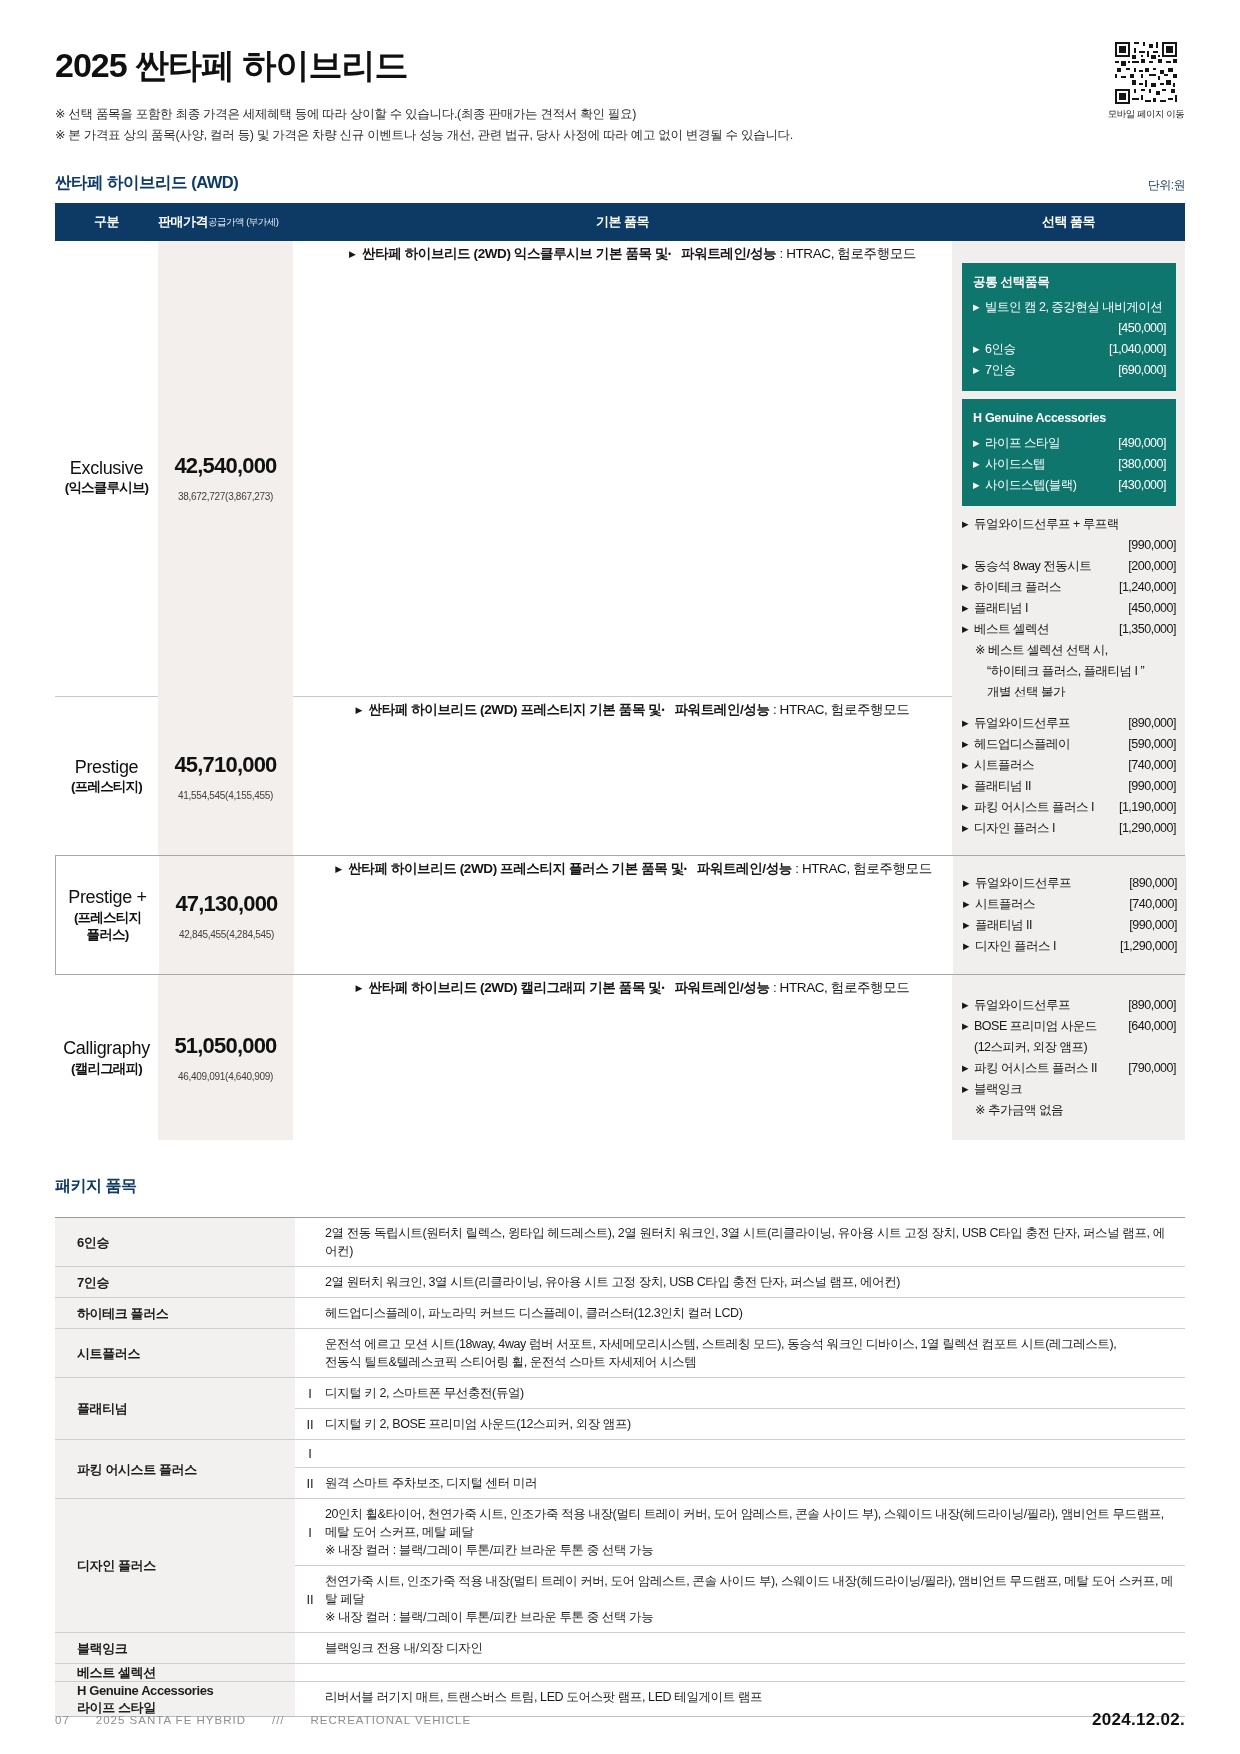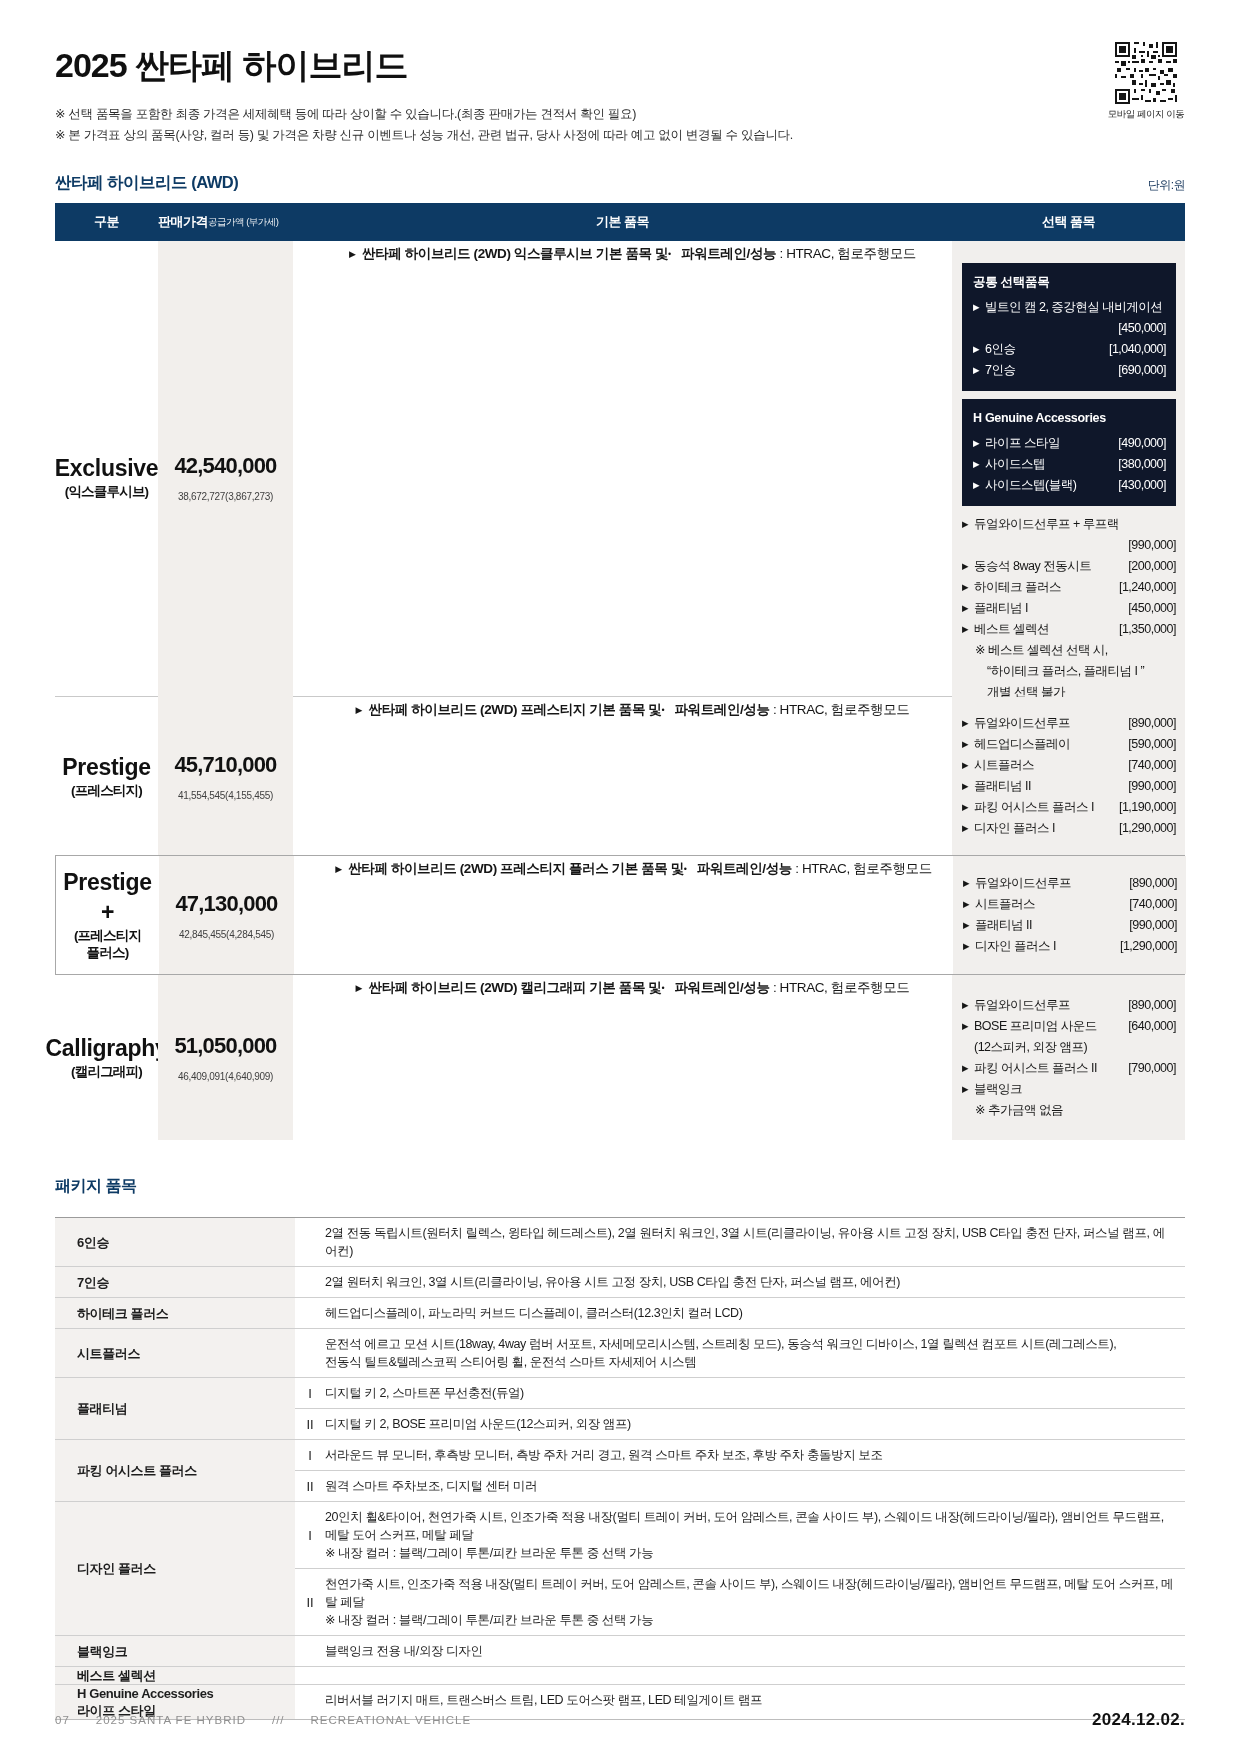--- a/index.html
+++ b/index.html
@@ -27,33 +27,33 @@
   .thead{display:grid;grid-template-columns:103px 135px 659px 233px;height:38px;
     background:#0d3a64;color:#fff;align-items:center;text-align:center;
     font-size:13px;font-weight:700;letter-spacing:-0.5px;}
   .th-price{display:flex;line-height:1.15;}
   .th-sub{font-size:9.5px;font-weight:400;opacity:.92;margin-top:2px;}
   .trow{display:grid;grid-template-columns:103px 135px 659px 233px;border-top:1px solid #c9c9c9;}
   .trow:first-child{border-top:none;}
   .trow.highlight{border:1px solid #a8a8a8;}
   .trow.highlight + .trow{border-top:none;}
   .trim-cell{display:flex;flex-direction:column;justify-content:center;align-items:center;text-align:center;}
-  .trim-en{font-size:23px;font-weight:700;letter-spacing:-0.3px;color:#111;line-height:1.3;}
+  .trim-en{font-size:18px;font-weight:400;letter-spacing:-0.3px;color:#111;line-height:1.3;}
   .trim-ko{font-size:13.5px;font-weight:800;letter-spacing:-0.8px;color:#111;line-height:1.25;}
   .price-cell{background:#f2efec;display:flex;flex-direction:column;justify-content:center;align-items:center;}
   .price-main{font-size:22px;font-weight:800;letter-spacing:-0.8px;color:#111;}
   .price-sub{font-size:10px;color:#3f3f3f;margin-top:12px;letter-spacing:-0.3px;}
   .base-cell{display:flex;flex-direction:row;justify-content:center;padding-left:20px;
     font-size:13.5px;line-height:25px;letter-spacing:-0.4px;color:#161616;}
   .base-line .b{font-weight:800;}
   .base-marker{display:inline-block;width:13px;font-size:9px;vertical-align:1px;color:#161616;}
   .opt-cell{background:#f1efed;display:flex;flex-direction:column;padding:10px 9px 10px 10px;
     font-size:12.5px;letter-spacing:-0.5px;color:#161616;}
   .opt-cell.vcenter{justify-content:center;}
-  .opt-box{background:#0f172a;color:#fff;padding:9px 10px 10px 11px;margin-bottom:8px;}
+  .opt-box{background:#0f766e;color:#fff;padding:9px 10px 10px 11px;margin-bottom:8px;}
   .opt-box-title{font-weight:800;font-size:12.5px;line-height:20px;margin-bottom:5px;letter-spacing:-0.3px;}
   .opt-item{display:flex;flex-wrap:wrap;line-height:21px;}
   .opt-marker{width:12px;font-size:8.5px;flex:0 0 12px;}
   .opt-label{flex:1 1 auto;}
   .opt-price{margin-left:auto;}
   .opt-price-line{width:100%;text-align:right;line-height:21px;}
   .opt-subline{padding-left:12px;line-height:21px;}
   .opt-note{line-height:21px;}
   .opt-note.ind1{padding-left:13px;}
   .opt-note.ind2{padding-left:25px;}
@@ -460,23 +460,20 @@
           </div>
         </div>
       </div>
       <div class="pkg-row">
         <div class="pkg-label">
           <div>파킹 어시스트 플러스</div>
         </div>
         <div class="pkg-entries">
           <div class="pkg-entry">
             <div class="pkg-num">I</div>
-            <div class="pkg-text">
-              <div>서라운드 뷰 모니터, 후측방 모니터, 측방 주차 거리 경고, 원격 스마트 주차 보조, 후방 주차 충돌방지 보조</div>
-            </div>
           </div>
           <div class="pkg-entry">
             <div class="pkg-num">II</div>
             <div class="pkg-text">
               <div>원격 스마트 주차보조, 디지털 센터 미러</div>
             </div>
           </div>
         </div>
       </div>
       <div class="pkg-row">

